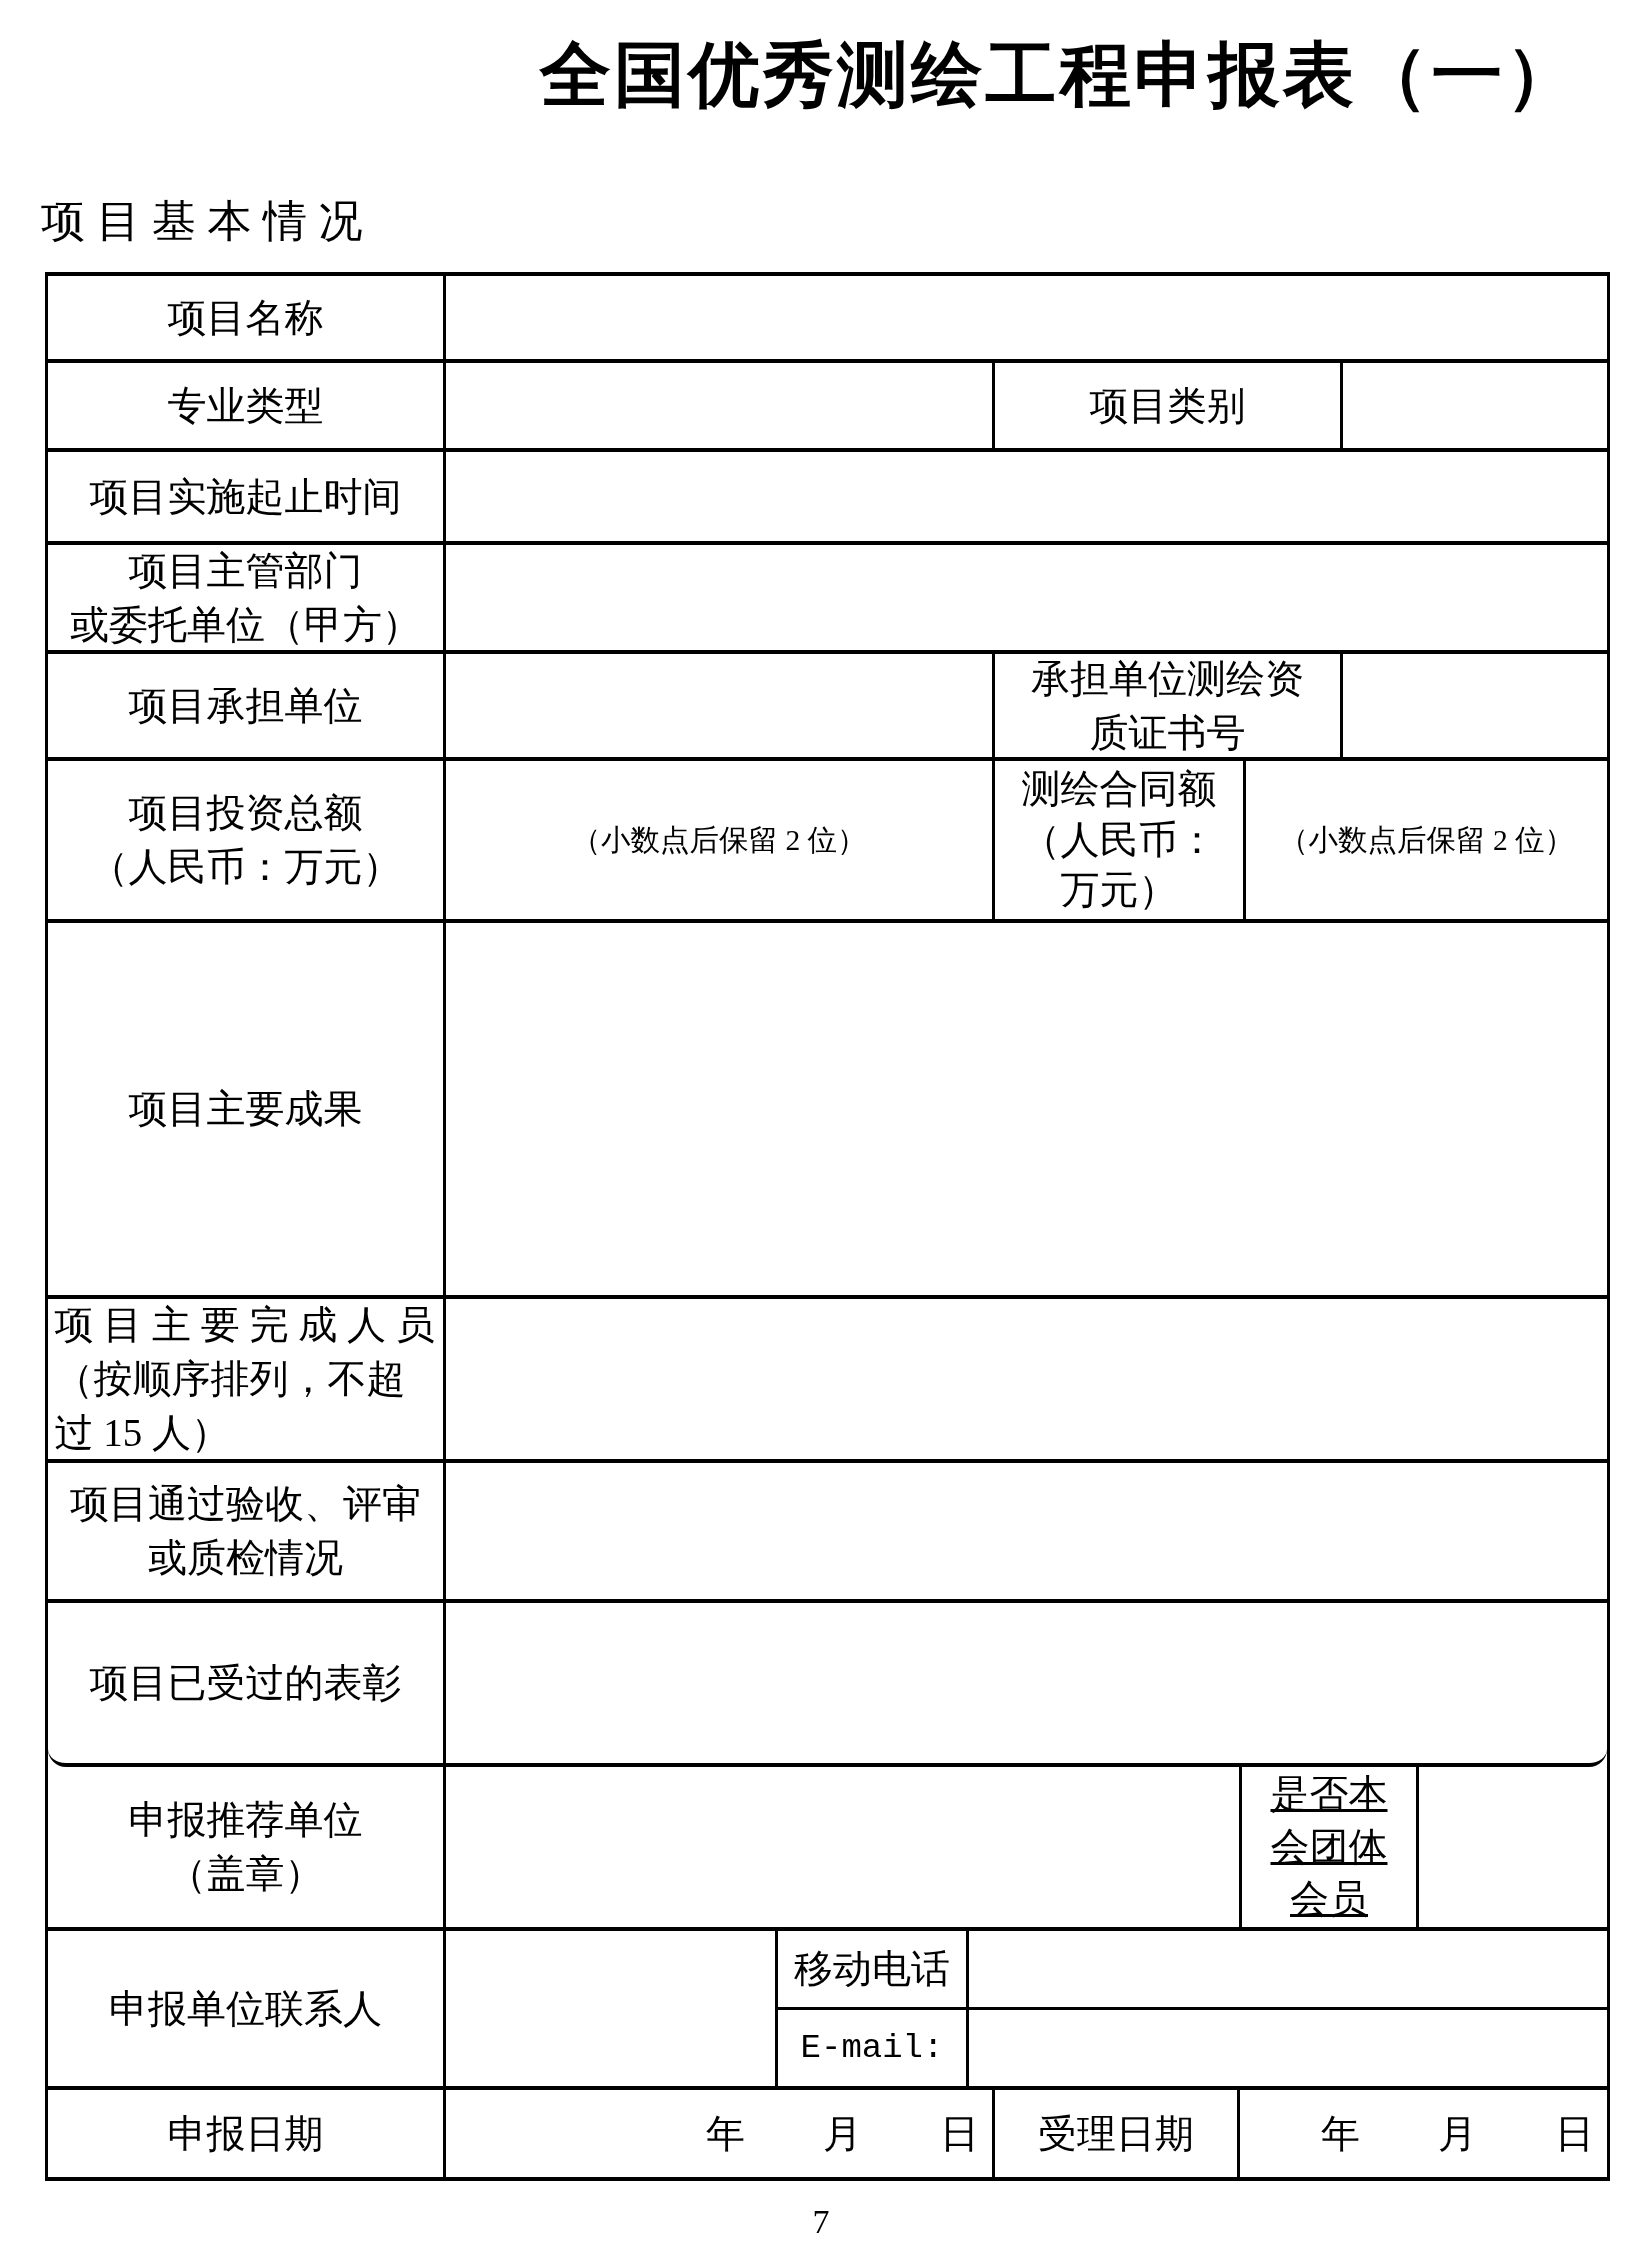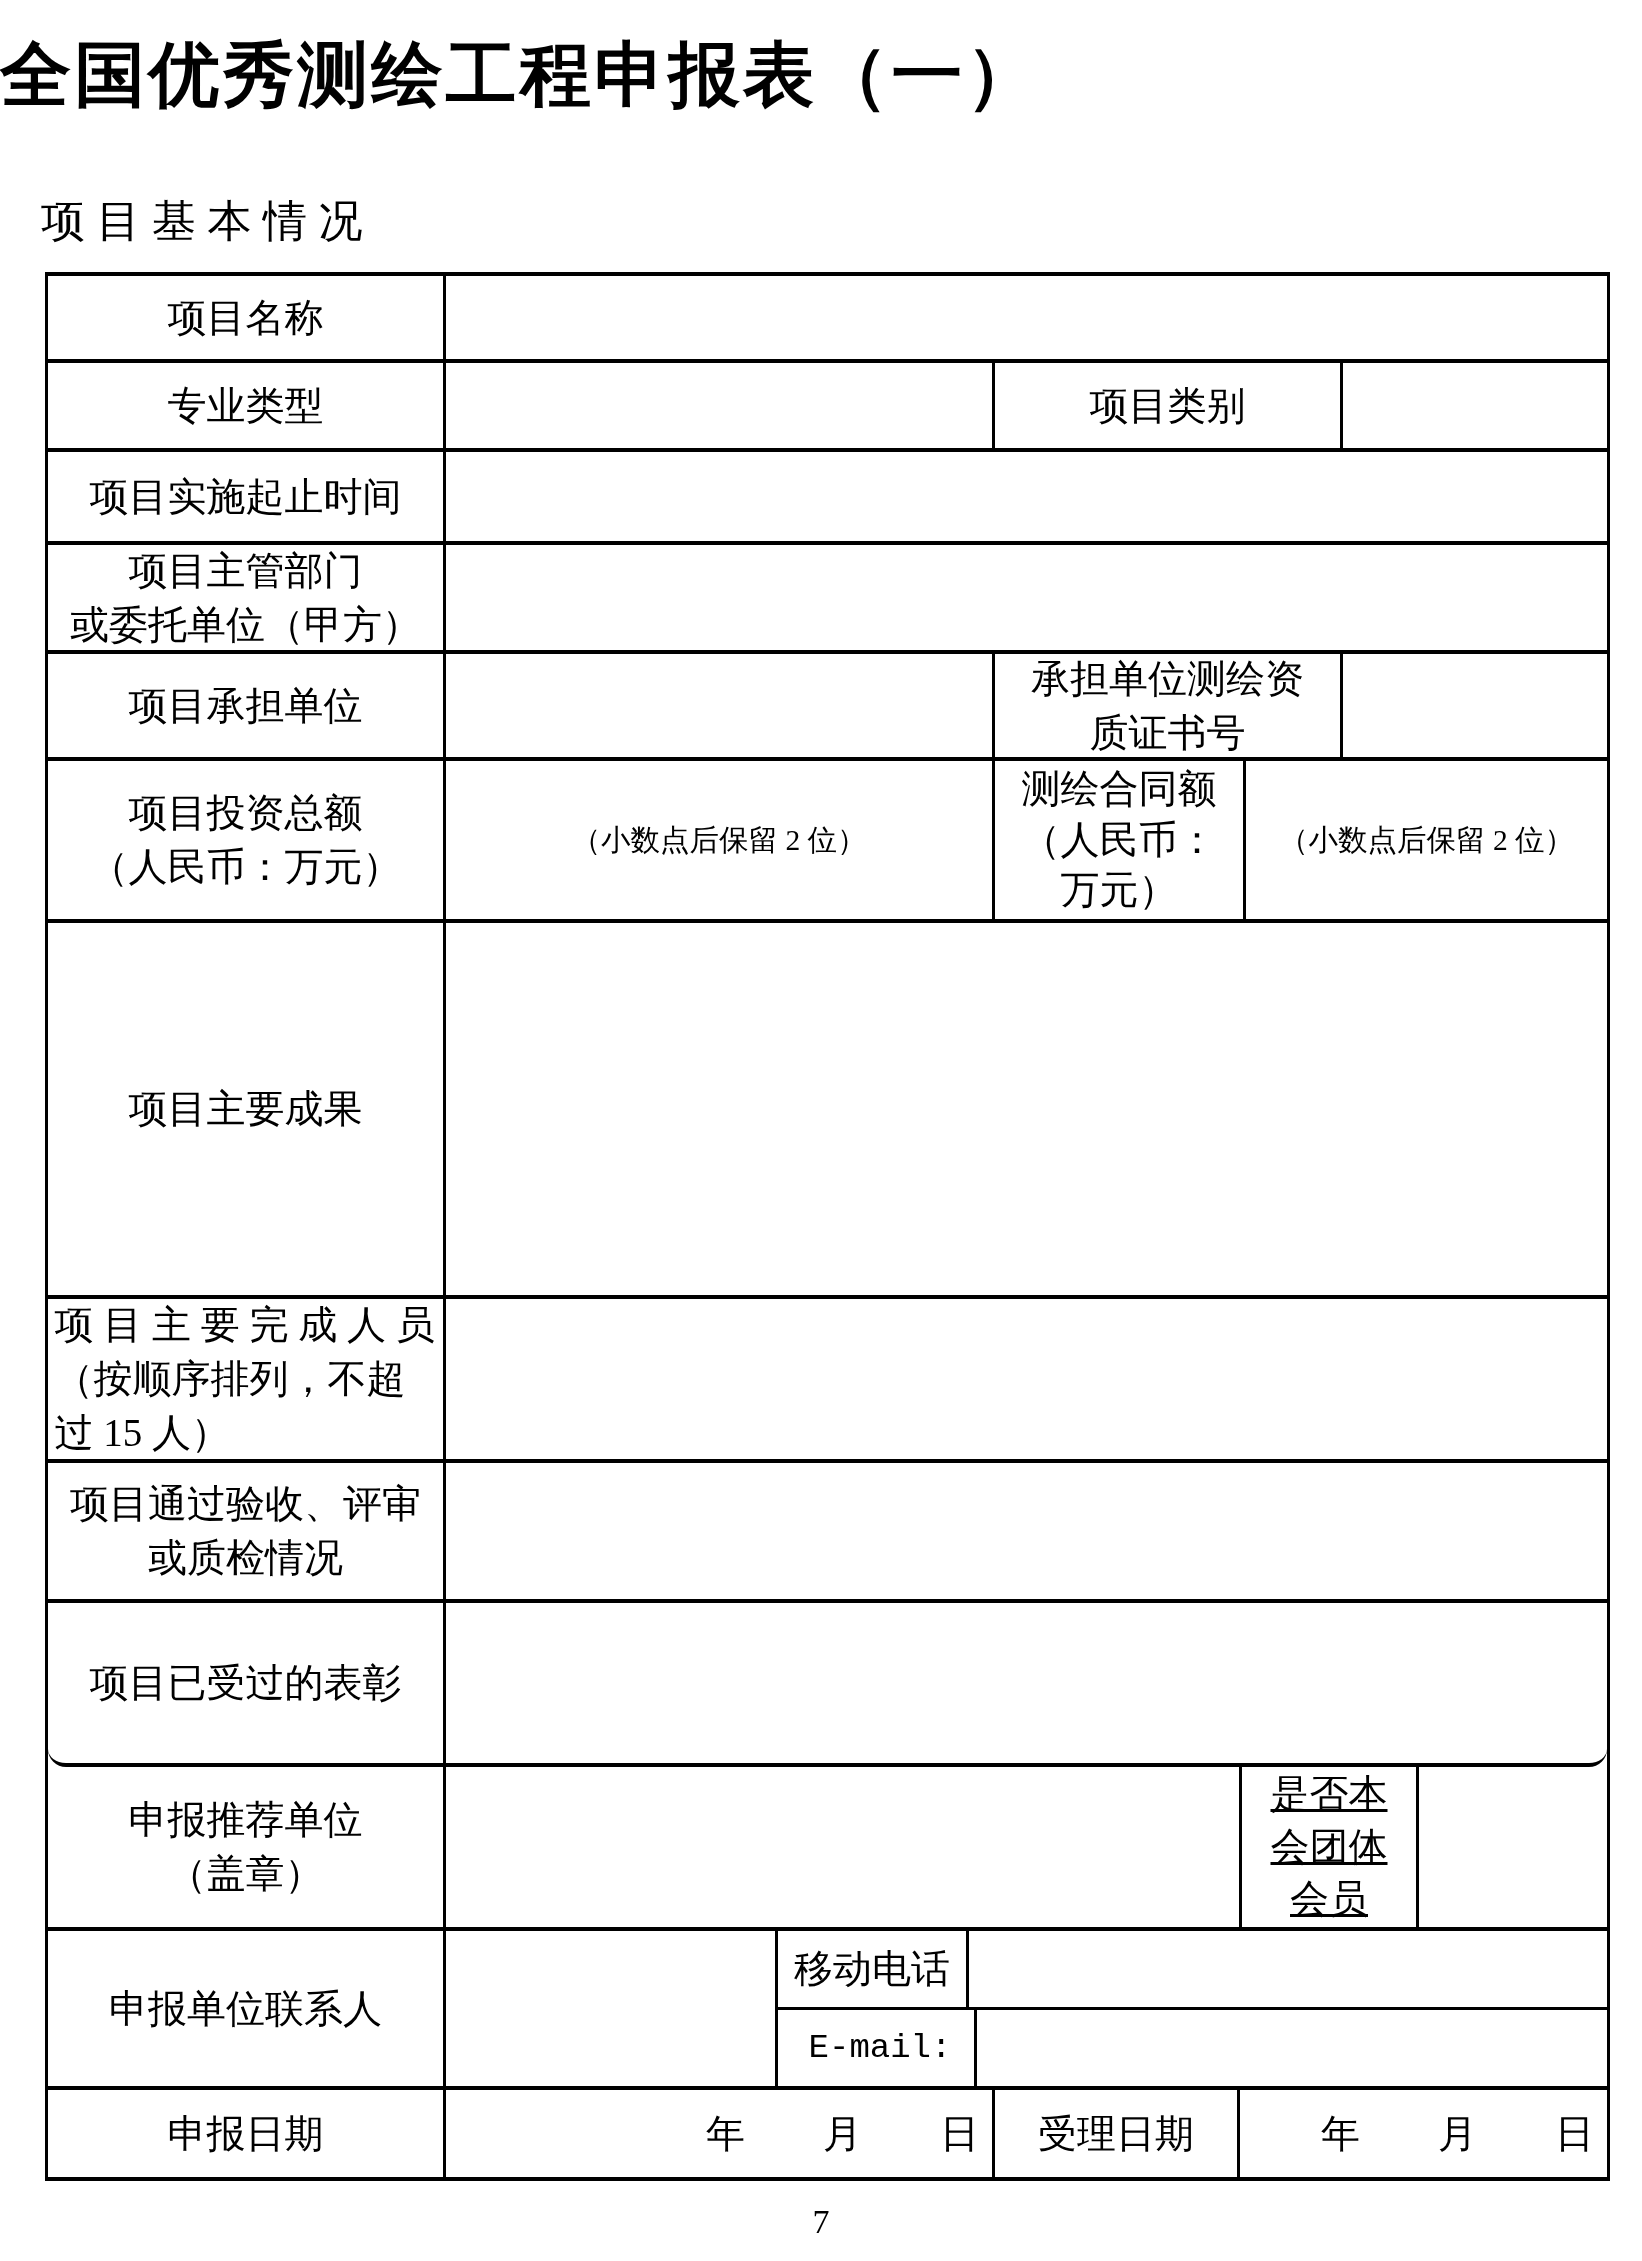--- a/index.html
+++ b/index.html
@@ -9,21 +9,21 @@
     height:2261px;
     background:#ffffff;
     font-family:"Liberation Serif","DejaVu Serif",serif;
     color:#000;
     overflow:hidden;
   }
   .title{
     position:absolute;
     top:28px; left:0;
     width:1580px;
-    text-align:left;
+    text-align:right;
     font-size:71px;
     font-weight:bold;
     letter-spacing:3.3px;
     white-space:nowrap;
   }
   .section-heading{
     position:absolute;
     top:192px; left:41px;
     font-size:44px;
     letter-spacing:11.5px;
@@ -99,21 +99,21 @@
     flex:1;
     display:flex;
     flex-direction:column;
   }
   .subrow{
     flex:1;
     display:flex;
     border-bottom:3.3px solid #000;
     box-sizing:border-box;
   }
-  .subrow:last-child{border-bottom:none;margin-left:8px;}
+  .subrow:last-child{border-bottom:none;}
   .email-font{
     font-family:"Liberation Mono","DejaVu Sans Mono",monospace;
     font-size:34px;
   }
   .contract-cell{line-height:1.3;}
   .member-cell{line-height:1.35;}
   .page-number{
     position:absolute;
     top:2203px; left:0;
     width:100%;

